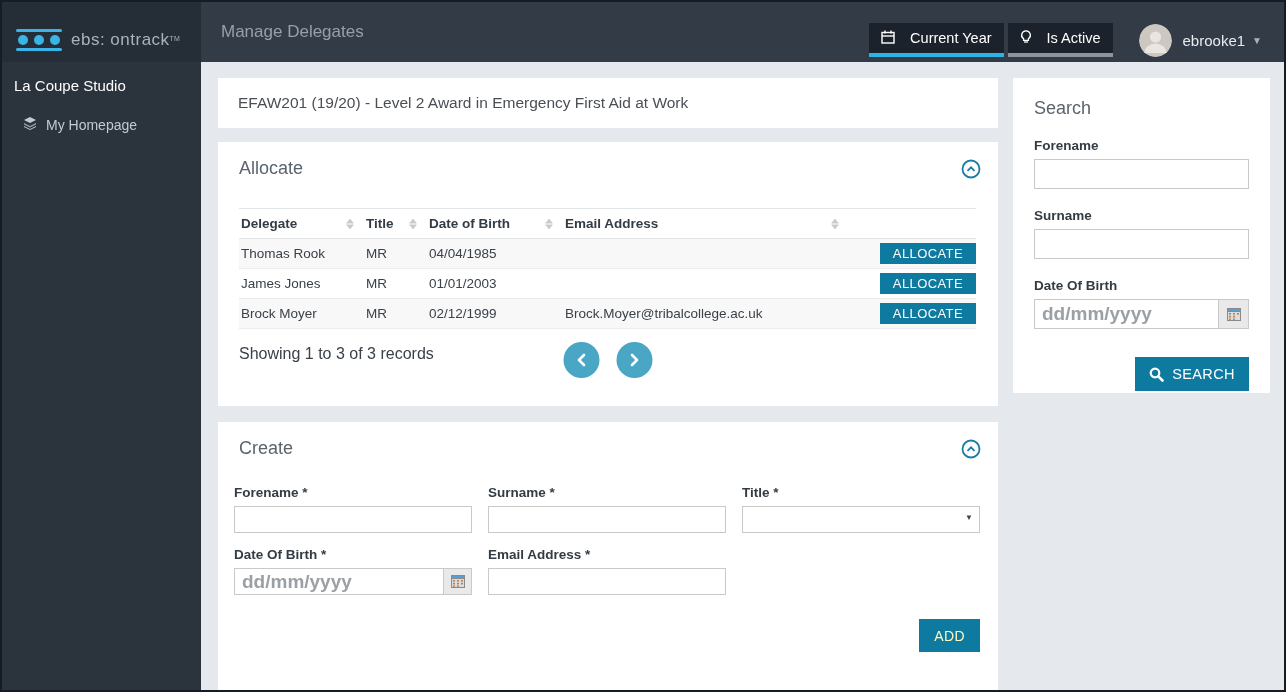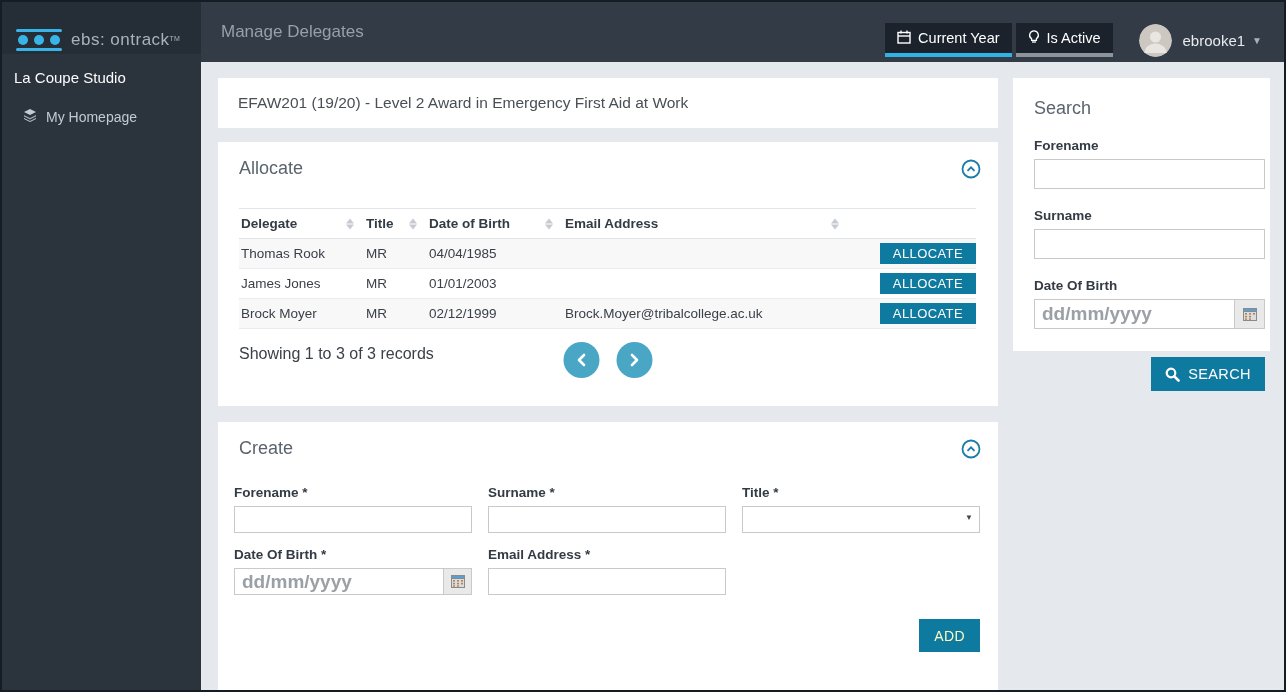--- a/index.html
+++ b/index.html
@@ -14,31 +14,31 @@
                 padding-left:14px; flex:none; }
   .logo-mark { width:46px; margin-right:9px; }
   .logo-line { height:3px; background:#3ab4e8; border-radius:2px; }
   .logo-dots { display:flex; justify-content:space-between; padding:3px 2px; }
   .logo-dot { width:10px; height:10px; border-radius:50%; background:#3ab4e8; }
   .brand-text { color:#a9b1b9; font-size:17px; letter-spacing:0.5px; }
   .brand-tm { color:#a9b1b9; font-size:7px; vertical-align:top; position:relative; top:-2px; }
   .page-title { color:#97a0aa; font-size:17px; line-height:60px; margin-left:20px; font-weight:400; }
 
   .header-right { margin-left:auto; display:flex; align-items:center; padding-right:22px; }
-  .toggle-btn { display:flex; align-items:center; gap:7px; height:34px; padding:0 12px;
+  .toggle-btn { display:flex; align-items:center; gap:15px; height:34px; padding:0 12px;
                 background:#1b222c; color:#fff; font-size:14.5px; cursor:pointer;
                 border:none; border-bottom:4px solid transparent; }
   .toggle-btn.active { border-bottom-color:#2eb3e4; }
   .toggle-btn.inactive { border-bottom-color:#8d949b; margin-left:4px; }
   .avatar { width:33px; height:33px; border-radius:50%; overflow:hidden; margin-left:26px; flex:none; }
   .username { color:#e8ebee; font-size:15px; margin-left:11px; }
   .user-caret { color:#aab2ba; font-size:10px; margin-left:7px; }
 
   
-  .sidebar { position:absolute; top:52px; left:0; width:199px; bottom:0; background:#2b333d; }
+  .sidebar { position:absolute; top:60px; left:0; width:199px; bottom:0; background:#2b333d; }
   .studio-name { color:#fdfdfd; font-size:15px; padding:15px 12px 14px 12px; }
   .side-item { display:flex; align-items:center; gap:9px; color:#c3cad1; font-size:14px;
                padding:8px 12px 8px 21px; cursor:pointer; }
 
   
   .main { position:absolute; left:199px; top:60px; right:0; bottom:0; background:#e5e8ec;
           padding:16px 18px 0 17px; display:flex; gap:15px; align-items:flex-start; }
   .left-col { width:780px; flex:none; }
   .right-col { width:257px; flex:none; }
   .panel { background:#fff; }
@@ -96,21 +96,21 @@
                         color:#444; pointer-events:none; }
   .date-group { display:flex; }
   .date-group .text-input { border-right:none; flex:1; }
   .date-addon { width:29px; height:27px; background:#e9e9e9; border:1px solid #c9c9c9;
                 display:flex; align-items:center; justify-content:center; cursor:pointer; }
   .create-actions { display:flex; justify-content:flex-end; padding:24px 18px 0 0; }
   .add-btn { background:#0f7aa0; color:#fef9c3; border:none; font-size:14px; padding:0 15px;
              height:33px; letter-spacing:0.4px; cursor:pointer; font-family:inherit; }
 
   
-  .panel-search { height:273px; padding:20px 5px 0 21px; }
+  .panel-search { height:315px; padding:20px 21px 0 21px; }
   .search-title { font-size:18px; font-weight:300; color:#5a646e; }
   .search-field { margin-top:19px; }
   .search-field .text-input { height:30px; }
   .search-field .date-addon { height:30px; width:31px; }
   .search-actions { display:flex; justify-content:flex-end; margin-top:28px; }
   .search-btn { background:#0f7aa0; color:#fff; border:none; font-size:14.5px; height:34px;
                 padding:0 14px; display:flex; align-items:center; gap:8px;
                 letter-spacing:0.4px; cursor:pointer; font-family:inherit; }
 </style>
 </head>

